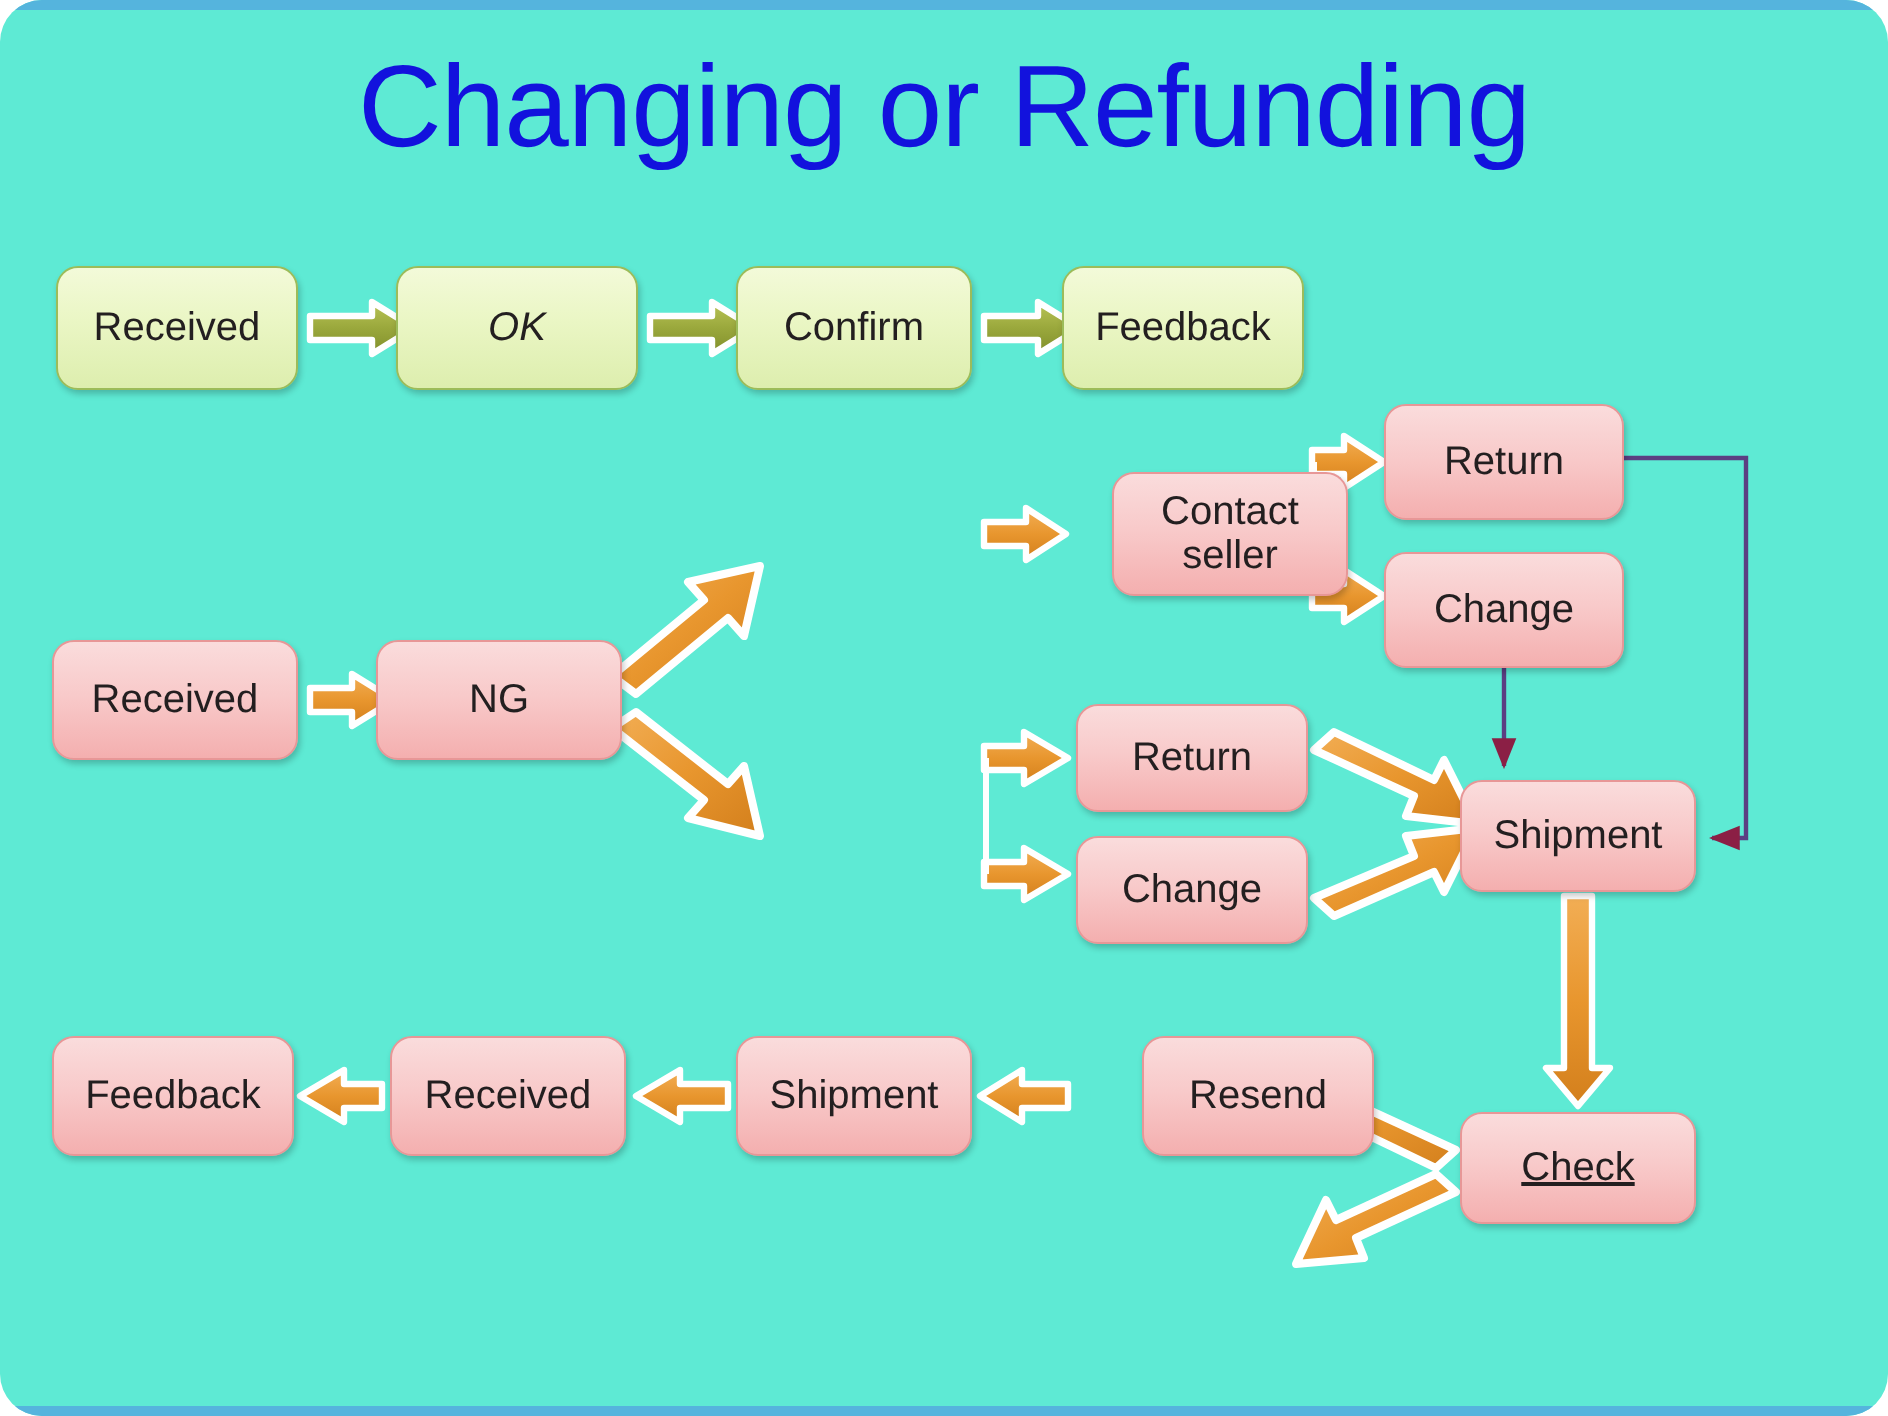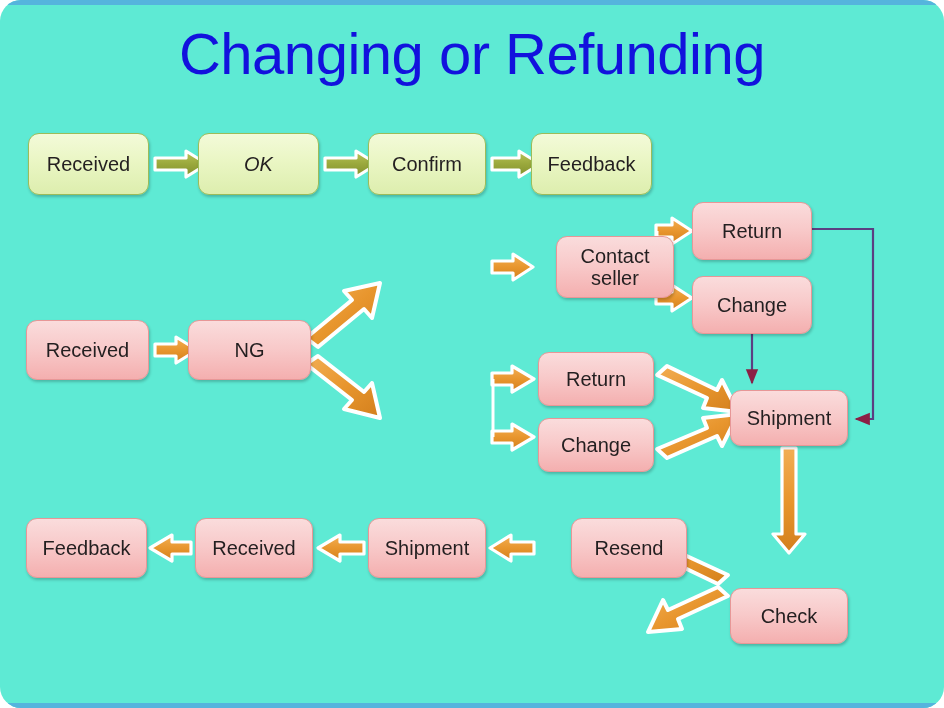--- a/index.html
+++ b/index.html
@@ -231,21 +231,21 @@
   </div>
   <div class="node pink" style="left:538px; top:352px; width:116px; height:54px;">
     <span>Return</span>
   </div>
   <div class="node pink" style="left:538px; top:418px; width:116px; height:54px;">
     <span>Change</span>
   </div>
   <div class="node pink" style="left:730px; top:390px; width:118px; height:56px;">
     <span>Shipment</span>
   </div>
-  <div class="node pink" style="left:730px; top:588px; width:118px; height:56px;">
+  <div class="node pink" style="left:730px; top:556px; width:118px; height:56px;text-decoration:underline;">
     <span>Check</span>
   </div>
 
   <div class="node pink" style="left:538px; top:518px; width:116px; height:60px;margin-left:33px;">
     <span>Resend</span>
   </div>
   <div class="node pink" style="left:368px; top:518px; width:118px; height:60px;">
     <span>Shipment</span>
   </div>
   <div class="node pink" style="left:195px; top:518px; width:118px; height:60px;">

